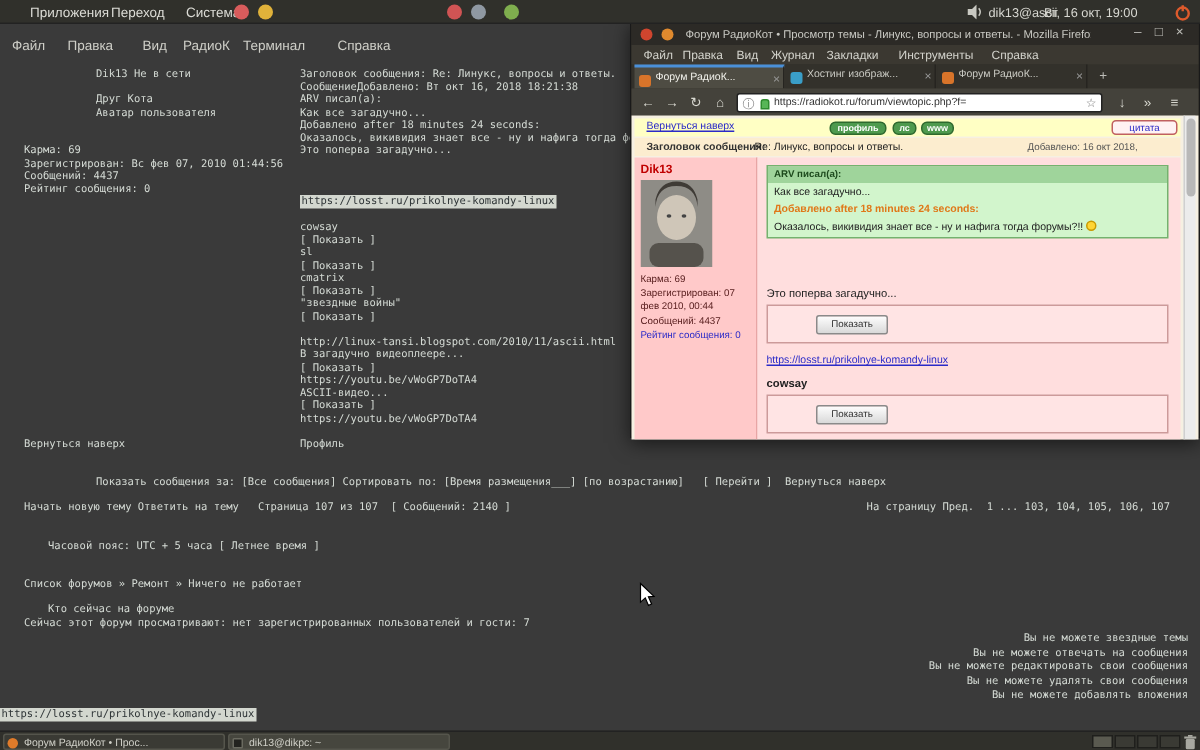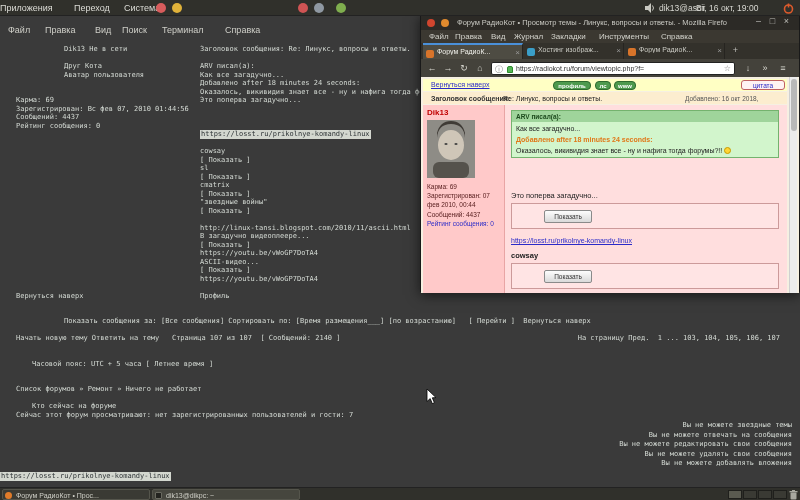--- a/index.html
+++ b/index.html
@@ -70,21 +70,21 @@
   .taskbtn.active{background:#46463e}
   .task-label{position:absolute;left:13px;top:1.5px;font-size:7px;color:#d0d0c8;white-space:nowrap;overflow:hidden;max-width:130px}
   .task-ico{position:absolute;left:2px;top:2px;width:7px;height:7px;border-radius:50%}
   .ws{position:absolute;top:2px;width:14px;height:9px;background:#3a3a34;border:1px solid #1f1f1c}
   .ws.on{background:#5a5a50}
 </style>
 </head>
 <body>
 
 <div id="top-panel">
-  <span class="pmenu" style="left:0">Приложения</span>
+  <span class="pmenu" style="left:20px">Приложения</span>
   <span class="pmenu" style="left:74px">Переход</span>
   <span class="pmenu" style="left:124px">Система</span>
   <span class="picon" style="left:156px;background:#d85c5c"></span>
   <span class="picon" style="left:172px;background:#e0b23a"></span>
   <span class="picon" style="left:298px;background:#d05454"></span>
   <span class="picon" style="left:314px;background:#8f98a2"></span>
   <span class="picon" style="left:336px;background:#7fae4e"></span>
   <svg class="abs" style="left:645px;top:3px" width="11" height="10" viewBox="0 0 11 10">
     <polygon points="0,3 3,3 6,0 6,10 3,7 0,7" fill="#c9c9c2"></polygon>
     <path d="M7.5 2.5 Q9.5 5 7.5 7.5" stroke="#c9c9c2" stroke-width="1" fill="none"></path>
@@ -94,26 +94,27 @@
   <svg class="abs" style="left:783px;top:2.5px" width="11" height="11" viewBox="0 0 11 11">
     <circle cx="5.5" cy="6" r="4" stroke="#dd5a2c" stroke-width="1.6" fill="none"></circle>
     <line x1="5.5" y1="0.5" x2="5.5" y2="4.5" stroke="#dd5a2c" stroke-width="1.6"></line>
   </svg>
 </div>
 
 <div id="terminal">
   <span class="tmenu" style="left:8px">Файл</span>
   <span class="tmenu" style="left:45px">Правка</span>
   <span class="tmenu" style="left:95px">Вид</span>
-  <span class="tmenu" style="left:122px">Поиск</span>
+  <span class="tmenu" style="left:122px">РадиоК</span>
   <span class="tmenu" style="left:162px">Терминал</span>
   <span class="tmenu" style="left:225px">Справка</span>
 
   <span class="tl" style="left:64px;top:29px">Dik13 Не в сети</span>
   <span class="tl" style="left:200px;top:29px">Заголовок сообщения: Re: Линукс, вопросы и ответы.</span>
+  <span class="tl" style="left:200px;top:37.5px">СообщениеДобавлено: Вт окт 16, 2018 18:21:38</span>
   <span class="tl" style="left:64px;top:46px">Друг Кота</span>
   <span class="tl" style="left:200px;top:46px">ARV писал(а):</span>
   <span class="tl" style="left:64px;top:54.5px">Аватар пользователя</span>
   <span class="tl" style="left:200px;top:54.5px">Как все загадучно...</span>
   <span class="tl" style="left:200px;top:63px">Добавлено after 18 minutes 24 seconds:</span>
   <span class="tl" style="left:200px;top:71.5px">Оказалось, викивидия знает все - ну и нафига тогда форумы?!!</span>
   <span class="tl" style="left:16px;top:80px">Карма: 69</span>
   <span class="tl" style="left:200px;top:80px">Это поперва загадучно...</span>
   <span class="tl" style="left:16px;top:88.5px">Зарегистрирован: Вс фев 07, 2010 01:44:56</span>
   <span class="tl" style="left:16px;top:97px">Сообщений: 4437</span>

